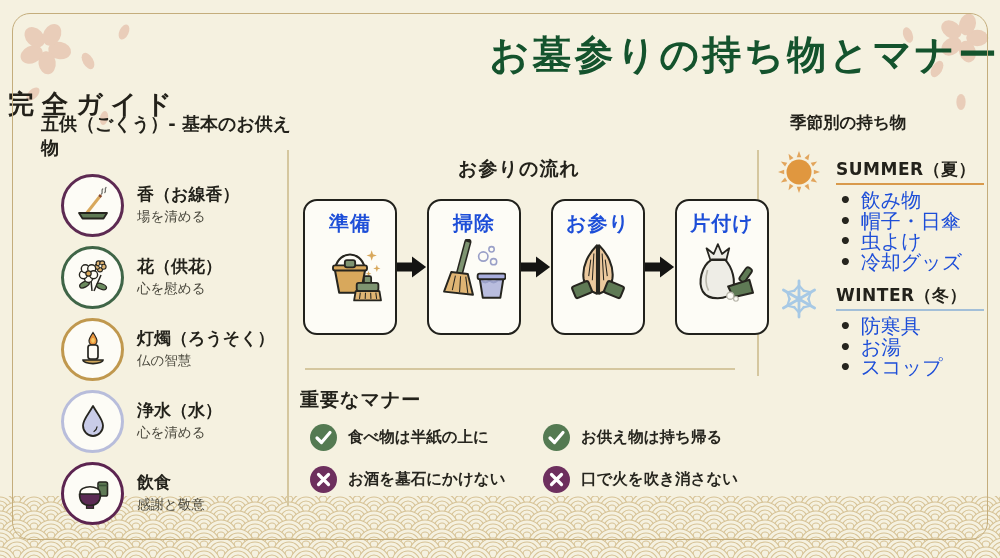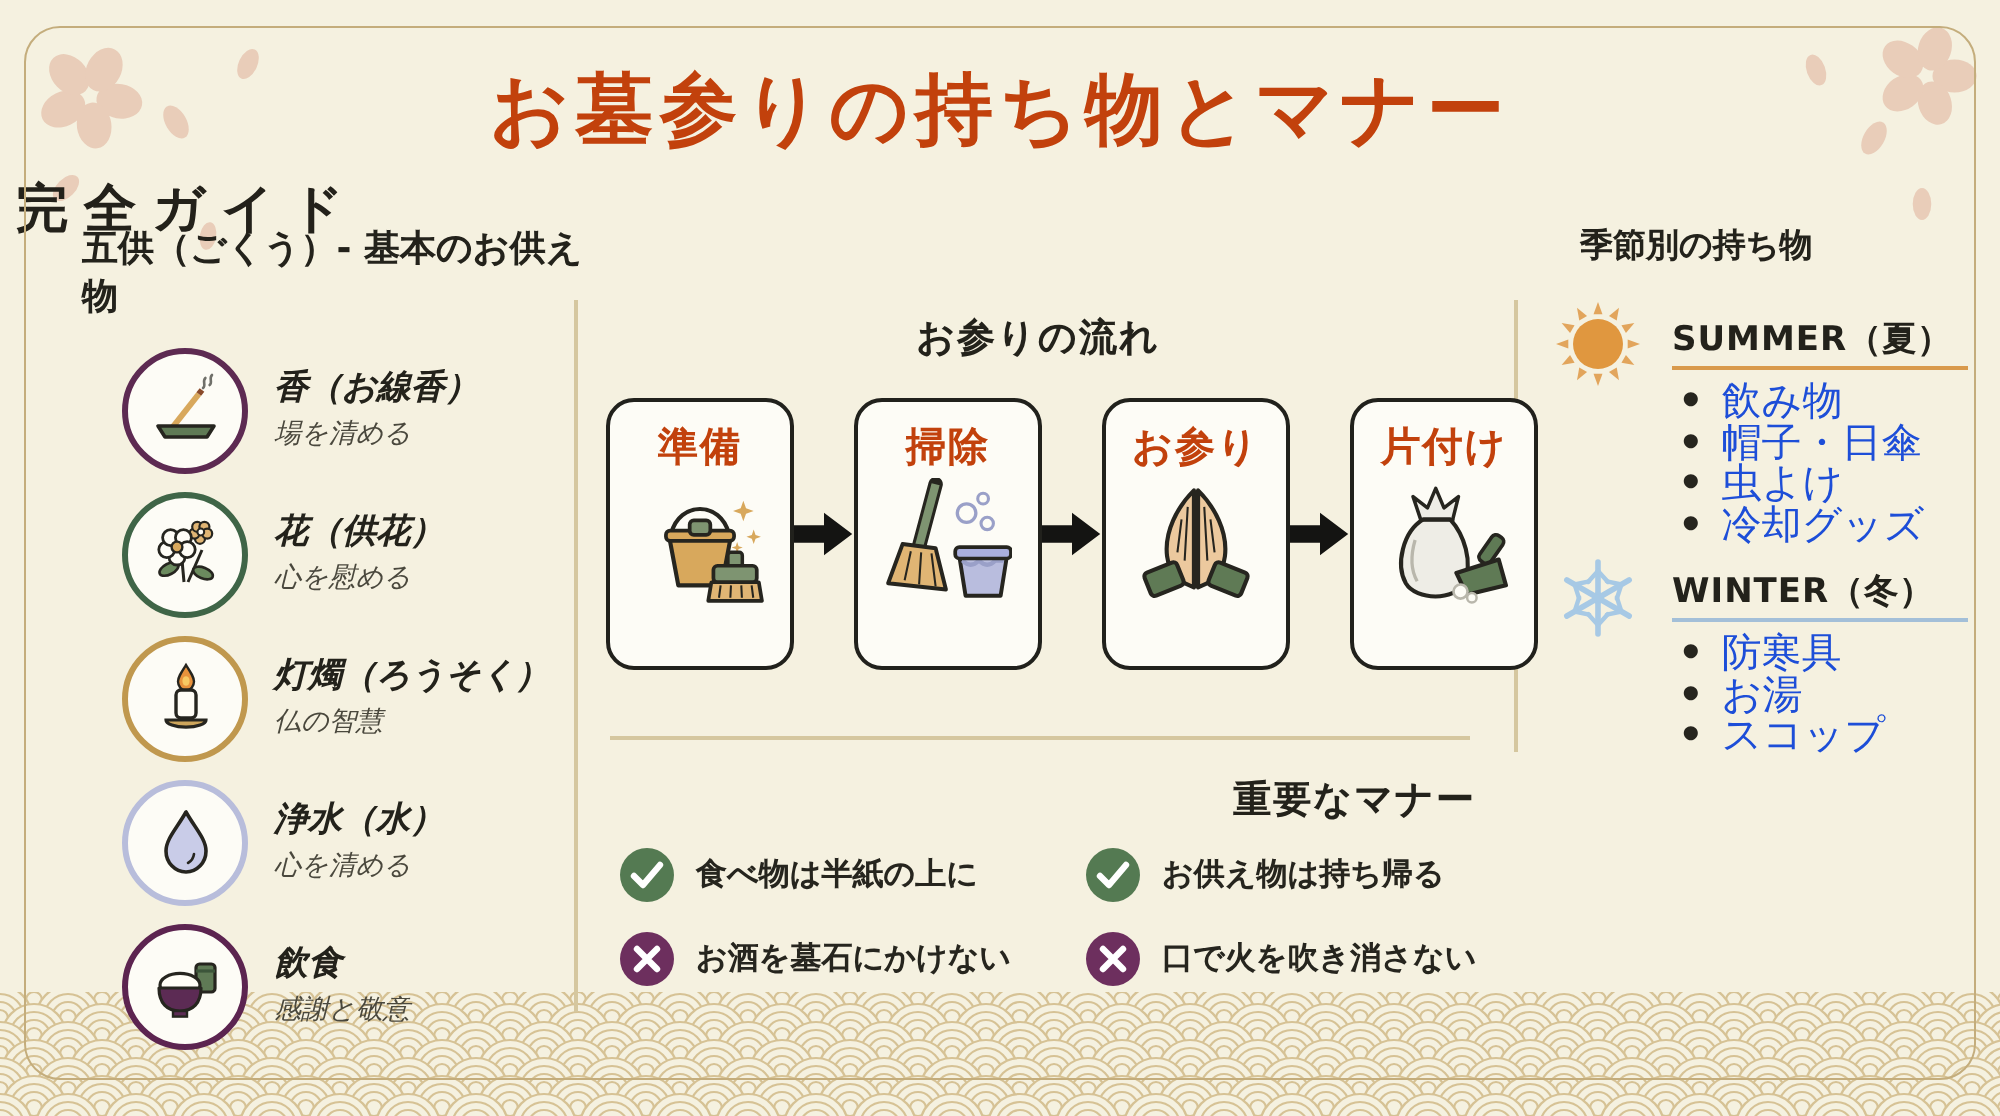--- a/index.html
+++ b/index.html
@@ -11,36 +11,36 @@
   .frame{
     position:absolute; left:12px; top:13px; right:12px; bottom:18px;
     border:1.6px solid #c4ad7c; border-radius:18px; pointer-events:none; z-index:5;
   }
   .deco{position:absolute; z-index:1;}
   #waves{left:0; bottom:0; width:1000px; height:62px;}
   #sakura-tl{left:0; top:0;}
   #sakura-tr{left:830px; top:0;}
 
   .title{
-    position:absolute; top:28px; left:0; width:100%; text-align:center; z-index:3;
+    position:absolute; top:28px; left:0; width:100%; text-align:right; z-index:3;
     font-family:"DejaVu Serif","Liberation Serif",serif; font-weight:bold;
-    font-size:39px; letter-spacing:3px; color:#c2410c;
+    font-size:39px; letter-spacing:3px; color:#14532d;
   }
   .subtitle{
     position:absolute; top:87px; left:0; width:100%; text-align:left; z-index:3;
     font-family:"DejaVu Serif","Liberation Serif",serif; font-weight:bold;
     font-size:26px; letter-spacing:8px; padding-left:8px; box-sizing:border-box; color:#23211a;
   }
 
   .section-header{font-weight:bold; color:#23221b;}
 
   
   .left-panel{position:absolute; left:41px; top:112px; width:256px; z-index:3;}
   .left-panel .section-header{font-size:18px;}
-  .gokyo-list{margin-top:13px; margin-left:20px;font-style:italic;}
+  .gokyo-list{margin-top:13px; margin-left:20px;}
   .gokyo-item{display:flex; align-items:center; height:64px; margin-bottom:8px;}
   .gokyo-circle{
     width:57px; height:57px; border-radius:50%; background:#fdfcf6;
     border:3.5px solid #888; display:flex; align-items:center; justify-content:center;
     flex:none; margin-right:13px;
   }
   .gokyo-name{font-size:17px; font-weight:bold; color:#23221b; line-height:1.25;}
   .gokyo-desc{font-size:13.5px; color:#4a483d; margin-top:2px;}
 
   
@@ -49,26 +49,26 @@
   #div-right{left:757px; top:150px; width:1.5px; height:226px;}
   #div-center{left:305px; top:368px; width:430px; height:1.5px;}
 
   
   .flow-header{position:absolute; left:300px; top:156px; width:438px; text-align:center; font-size:19px; letter-spacing:1px; z-index:3;}
   .flow-row{position:absolute; left:303px; top:197px; width:436px; height:139px; display:flex; align-items:center; justify-content:space-between; z-index:3;}
   .flow-card{
     width:90px; height:132px; background:#fdfcf6; border:2.3px solid #21211c;
     border-radius:14px; display:flex; flex-direction:column; align-items:center; flex:none;
   }
-  .flow-label{margin-top:9px; font-size:20px; font-weight:bold; color:#c2410c; letter-spacing:1px;}
+  .flow-label{margin-top:9px; font-size:20px; font-weight:bold; color:#1d4ed8; letter-spacing:1px;}
   .flow-icon{margin-top:2px;}
   .flow-arrow{flex:none; display:flex; align-items:center;}
 
   
-  .manners-header{position:absolute; left:300px; top:387px; width:438px; text-align:right; font-size:19px; letter-spacing:1px; z-index:3;}
+  .manners-header{position:absolute; left:300px; top:387px; width:438px; text-align:left; font-size:19px; letter-spacing:1px; z-index:3;}
   .manners-grid{
     position:absolute; left:310px; top:424px; width:430px; z-index:3;
     display:grid; grid-template-columns:233px 1fr; row-gap:15px;
   }
   .manner-item{display:flex; align-items:center;}
   .manner-badge{flex:none; margin-right:11px; display:flex;}
   .manner-text{font-size:15.5px; font-weight:bold; color:#26251e;}
 
   
   .right-panel-header{position:absolute; left:790px; top:112px; font-size:16.5px; z-index:3;}

